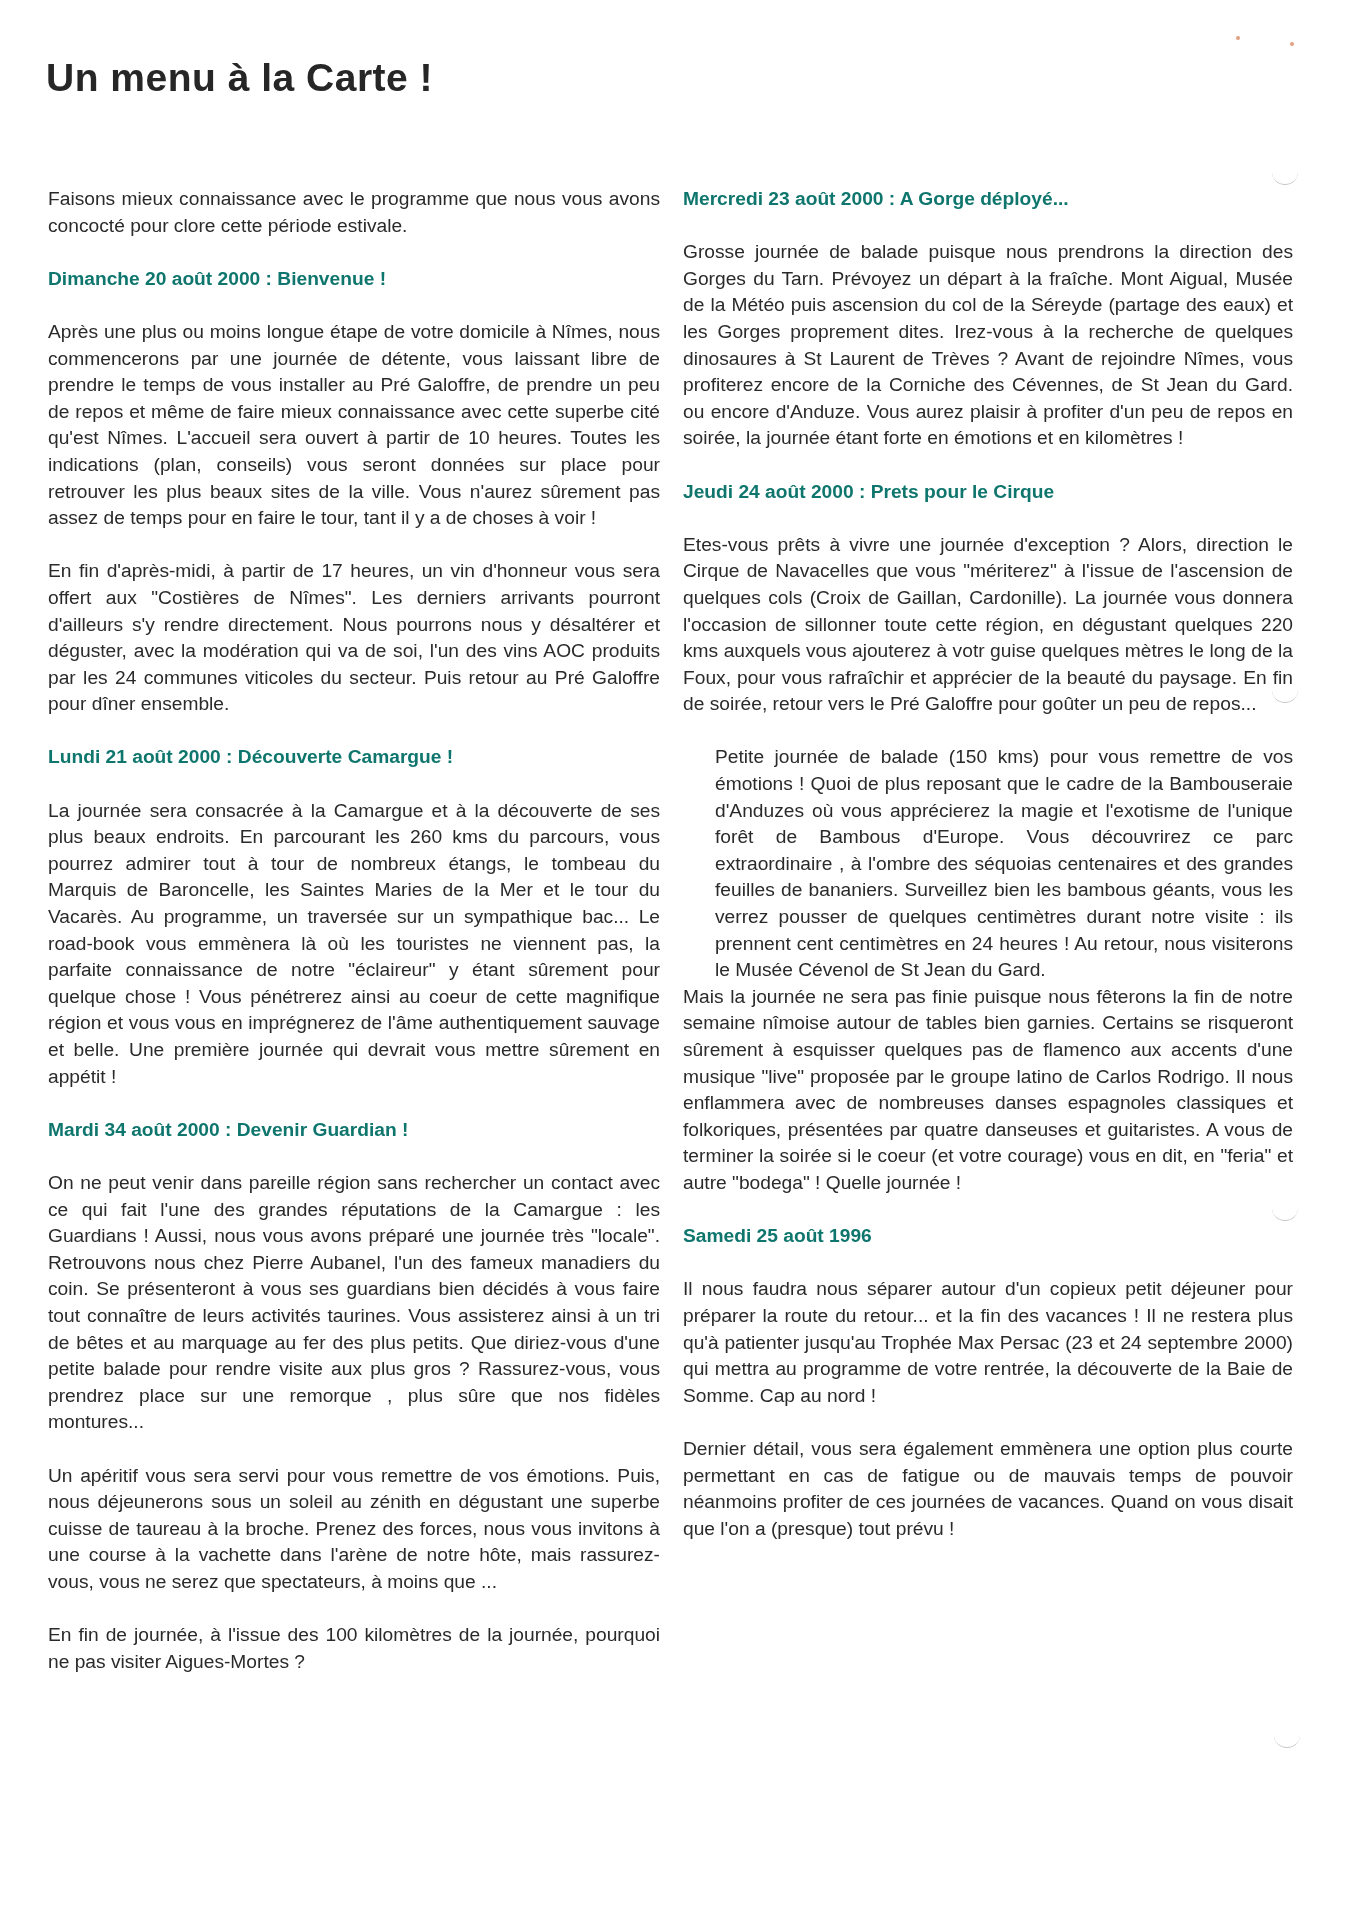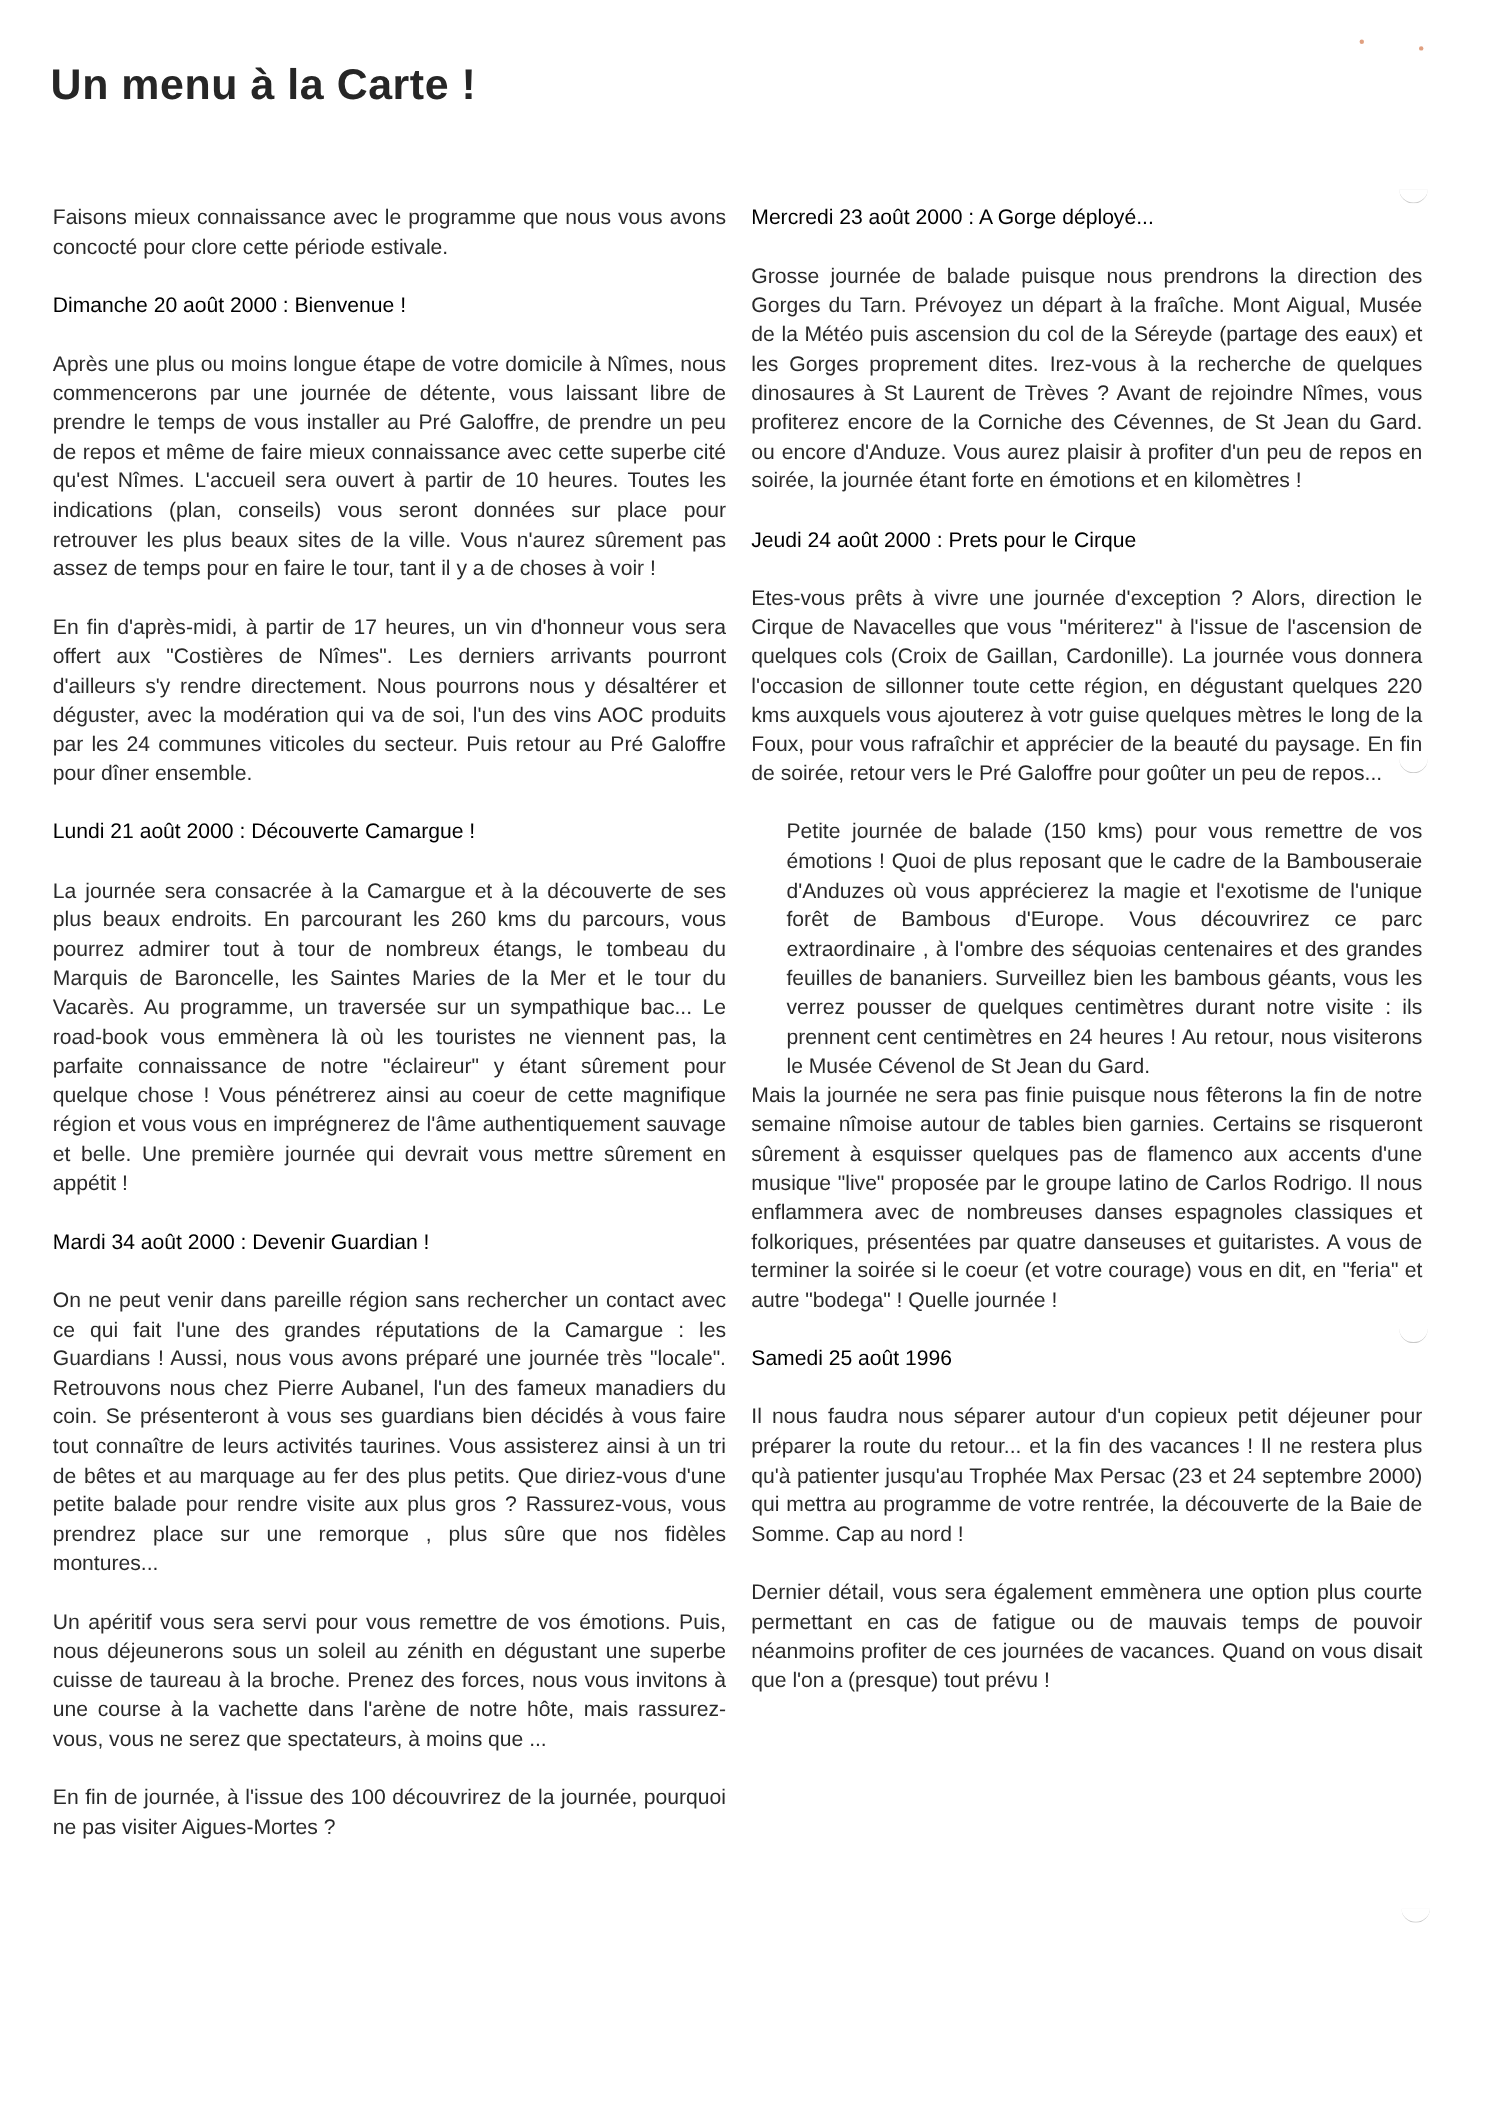--- a/index.html
+++ b/index.html
@@ -16,22 +16,22 @@
   .col {
     position: absolute; top: 186px; width: 612px;
     font-size: 19.2px; line-height: 26.6px;
     text-align: justify;
   }
   .col.left { left: 48px; }
   .col.right { left: 683px; top: 186px; width: 610px; }
   .col p { margin: 0 0 26.6px 0; }
   .col p.tight { margin-bottom: 0; margin-left: 32px; }
   .col h2 {
-    font-size: 19.2px; font-weight: normal; margin: 0 0 26.6px 0; line-height: 26.6px;
-    text-align: left; color: #000000;
+    font-size: 19.2px; font-weight: bold; margin: 0 0 26.6px 0; line-height: 26.6px;
+    text-align: left; color: #0f766e;
   }
   .mark {
     position: absolute; width: 26px; height: 12px;
     border-bottom: 1.5px solid #c8c8c8; border-radius: 0 0 14px 14px;
   }
   .speck { position: absolute; width: 4px; height: 4px; border-radius: 50%; }
 </style>
 </head>
 <body>
 
@@ -48,21 +48,21 @@
 
   <section>
     <h2>Lundi 21 août 2000 : Découverte Camargue !</h2>
     <p>La journée sera consacrée à la Camargue et à la découverte de ses plus beaux endroits. En parcourant les 260 kms du parcours, vous pourrez admirer tout à tour de nombreux étangs, le tombeau du Marquis de Baroncelle, les Saintes Maries de la Mer et le tour du Vacarès. Au programme, un traversée sur un sympathique bac... Le road-book vous emmènera là où les touristes ne viennent pas, la parfaite connaissance de notre "éclaireur" y étant sûrement pour quelque chose ! Vous pénétrerez ainsi au coeur de cette magnifique région et vous vous en imprégnerez de l'âme authentiquement sauvage et belle. Une première journée qui devrait vous mettre sûrement en appétit !</p>
   </section>
 
   <section>
     <h2>Mardi 34 août 2000 : Devenir Guardian !</h2>
     <p>On ne peut venir dans pareille région sans rechercher un contact avec ce qui fait l'une des grandes réputations de la Camargue : les Guardians ! Aussi, nous vous avons préparé une journée très "locale". Retrouvons nous chez Pierre Aubanel, l'un des fameux manadiers du coin. Se présenteront à vous ses guardians bien décidés à vous faire tout connaître de leurs activités taurines. Vous assisterez ainsi à un tri de bêtes et au marquage au fer des plus petits. Que diriez-vous d'une petite balade pour rendre visite aux plus gros ? Rassurez-vous, vous prendrez place sur une remorque , plus sûre que nos fidèles montures...</p>
     <p>Un apéritif vous sera servi pour vous remettre de vos émotions. Puis, nous déjeunerons sous un soleil au zénith en dégustant une superbe cuisse de taureau à la broche. Prenez des forces, nous vous invitons à une course à la vachette dans l'arène de notre hôte, mais rassurez-vous, vous ne serez que spectateurs, à moins que ...</p>
-    <p>En fin de journée, à l'issue des 100 découvrirez de la journée, pourquoi ne pas visiter Aigues-Mortes ?</p>
+    <p>En fin de journée, à l'issue des 100 kilomètres de la journée, pourquoi ne pas visiter Aigues-Mortes ?</p>
   </section>
 </div>
 
 <div class="col right">
   <section>
     <h2>Mercredi 23 août 2000 : A Gorge déployé...</h2>
     <p>Grosse journée de balade puisque  nous prendrons la direction des Gorges du Tarn. Prévoyez un départ à la fraîche. Mont Aigual, Musée de la Météo puis ascension du col de la Séreyde (partage des eaux) et les Gorges proprement dites. Irez-vous à la recherche de quelques dinosaures à St Laurent de Trèves ? Avant de rejoindre Nîmes, vous profiterez encore de la Corniche des Cévennes, de St Jean du Gard. ou encore d'Anduze. Vous aurez plaisir à profiter d'un peu de repos en soirée, la journée étant forte en émotions et en kilomètres !</p>
   </section>
 
   <section>

